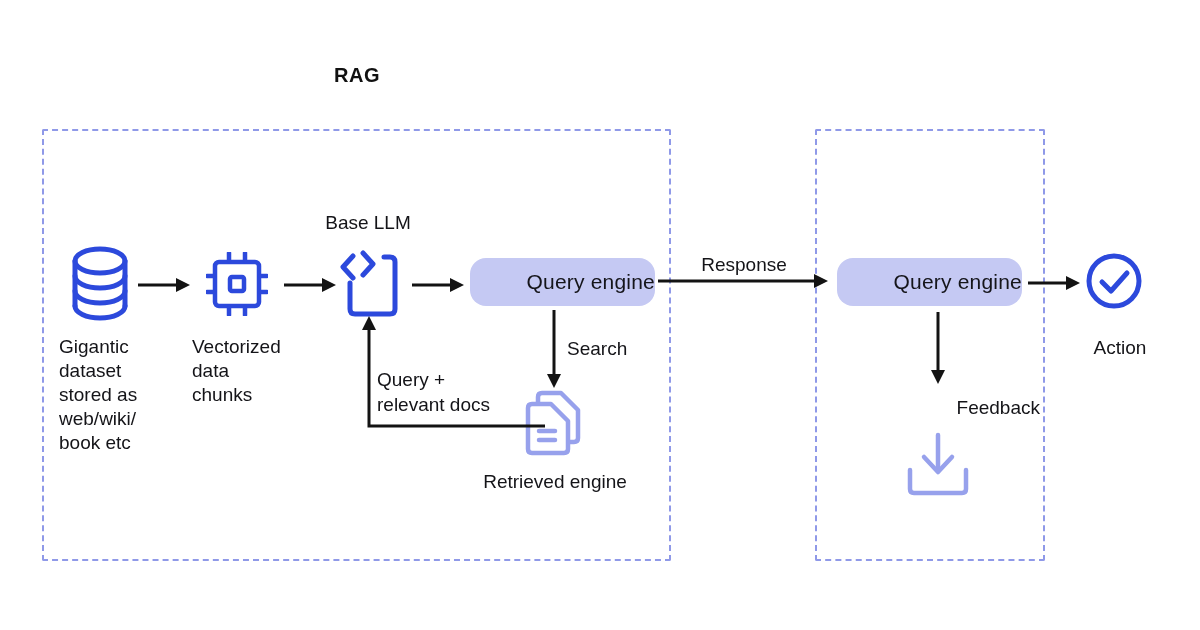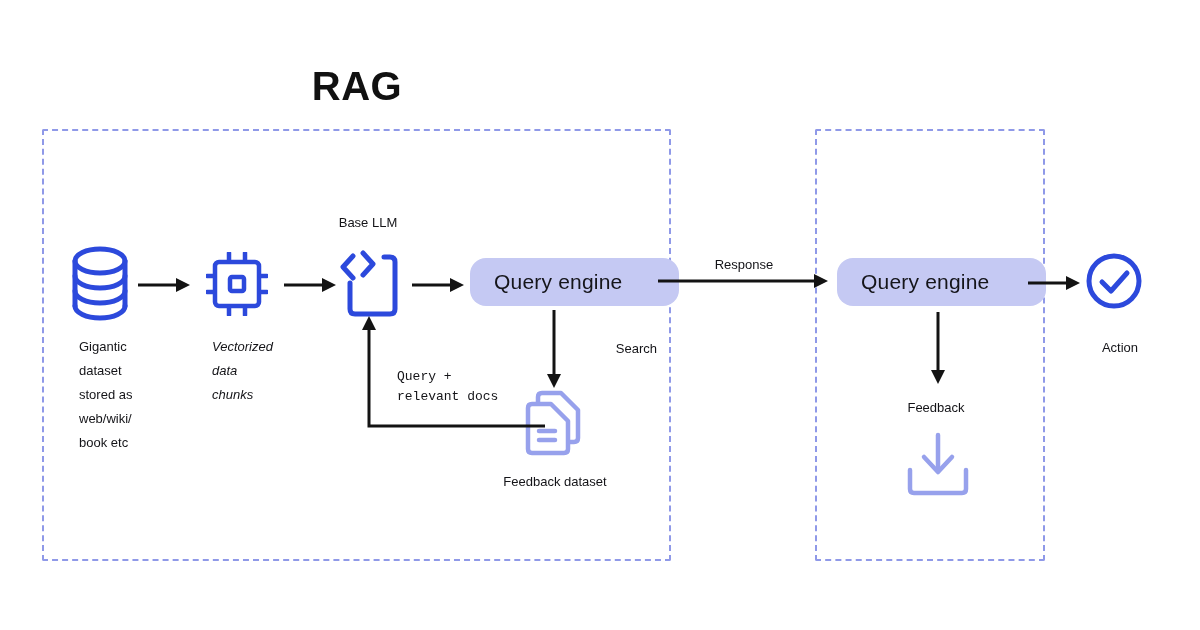--- a/index.html
+++ b/index.html
@@ -2,32 +2,32 @@
 <html><head>
 <meta charset="utf-8">
 <style>
   html,body{margin:0;padding:0;background:#fff;}
   .canvas{
     position:relative;width:1200px;height:630px;background:#ffffff;overflow:hidden;
     font-family:"Liberation Sans","DejaVu Sans",sans-serif;color:#161616;
   }
   .abs{position:absolute;}
   .title{
-    font-size:40px;font-weight:600;letter-spacing:.5px;text-align:center;color:#111;
+    font-size:20px;font-weight:600;letter-spacing:.5px;text-align:center;color:#111;
   }
   .zone{
     border:2px dashed #8f99e8;box-sizing:border-box;background:transparent;border-radius:2px;
   }
   .pill{
-    background:#c5c9f3;border-radius:16px;display:flex;align-items:center;justify-content:flex-start;
-    font-size:21px;font-weight:500;color:#15151a;letter-spacing:.2px;padding-left:24px;
+    background:#c5c9f3;border-radius:16px;display:flex;align-items:center;justify-content:flex-end;
+    font-size:21px;font-weight:500;color:#15151a;letter-spacing:.2px;
   }
-  .lbl{font-size:13px;line-height:24px;color:#141418;}
+  .lbl{font-size:19px;line-height:24px;color:#141418;}
   .center{text-align:center;}
-  .preline{white-space:pre-line;margin-left:20px;}
+  .preline{white-space:pre-line;}
   svg{display:block;}
 </style>
 </head>
 <body>
 
 <div class="canvas">
 
   <div class="abs title" style="left:277px;top:64px;width:160px;">RAG</div>
 
   <div class="abs zone" style="left:42px;top:129px;width:629px;height:432px;"></div>
@@ -80,21 +80,21 @@
     <circle cx="29" cy="29" r="25" fill="none" stroke="#2c49dc" stroke-width="5"></circle>
     <polyline points="17,30 26,39 42,21" fill="none" stroke="#2c49dc" stroke-width="5" stroke-linecap="round" stroke-linejoin="round"></polyline>
   </svg>
   <div class="abs lbl center" style="left:1060px;top:336px;width:120px;">Action</div>
 
   <div class="abs lbl preline" style="left:59px;top:335px;width:120px;">Gigantic
 dataset
 stored as
 web/wiki/
 book etc</div>
-  <div class="abs lbl preline" style="left:192px;top:335px;width:120px;font-style:italic;">Vectorized
+  <div class="abs lbl preline" style="left:192px;top:335px;width:120px;">Vectorized
 data
 chunks</div>
 
   <svg class="abs" style="left:138px;top:276px;" width="52" height="18" viewBox="0 0 52 18">
     <line x1="0" y1="9" x2="39" y2="9" stroke="#131313" stroke-width="3"></line>
     <polygon points="38,2 38,16 52,9" fill="#131313"></polygon>
   </svg>
   <svg class="abs" style="left:284px;top:276px;" width="52" height="18" viewBox="0 0 52 18">
     <line x1="0" y1="9" x2="39" y2="9" stroke="#131313" stroke-width="3"></line>
     <polygon points="38,2 38,16 52,9" fill="#131313"></polygon>
@@ -112,46 +112,46 @@
 
   <svg class="abs" style="left:1028px;top:274px;" width="52" height="18" viewBox="0 0 52 18">
     <line x1="0" y1="9" x2="39" y2="9" stroke="#131313" stroke-width="3"></line>
     <polygon points="38,2 38,16 52,9" fill="#131313"></polygon>
   </svg>
 
   <svg class="abs" style="left:545px;top:310px;" width="18" height="78" viewBox="0 0 18 78">
     <line x1="9" y1="0" x2="9" y2="65" stroke="#131313" stroke-width="3"></line>
     <polygon points="2,64 16,64 9,78" fill="#131313"></polygon>
   </svg>
-  <div class="abs lbl" style="left:567px;top:337px;width:90px;text-align:right;">Search</div>
+  <div class="abs lbl" style="left:567px;top:337px;width:90px;">Search</div>
 
   <svg class="abs" style="left:525px;top:390px;" width="60" height="68" viewBox="0 0 60 68">
     <g fill="#ffffff" stroke="#97a1ec" stroke-width="4.5" stroke-linejoin="round" stroke-linecap="round">
       <path d="M17,3 H36 L53,20 V48 Q53,52 49,52 H17 Q13,52 13,48 V7 Q13,3 17,3 Z"></path>
       <path d="M7,14 H26 L43,31 V59 Q43,63 39,63 H7 Q3,63 3,59 V18 Q3,14 7,14 Z"></path>
     </g>
     <g stroke="#97a1ec" stroke-width="4.5" stroke-linecap="round">
       <line x1="14" y1="41" x2="30" y2="41"></line>
       <line x1="14" y1="50" x2="30" y2="50"></line>
     </g>
   </svg>
-  <div class="abs lbl center" style="left:455px;top:470px;width:200px;">Feedback dataset</div>
+  <div class="abs lbl center" style="left:455px;top:470px;width:200px;">Retrieved engine</div>
 
   <svg class="abs" style="left:360px;top:315px;" width="185" height="115" viewBox="0 0 185 115">
     <polyline points="185,111 9,111 9,12" fill="none" stroke="#131313" stroke-width="3"></polyline>
     <polygon points="2,15 16,15 9,1" fill="#131313"></polygon>
   </svg>
-  <div class="abs lbl preline" style="left:377px;top:367px;width:150px;line-height:20px;font-family:Liberation Mono, monospace;">Query +
+  <div class="abs lbl preline" style="left:377px;top:367px;width:150px;line-height:25px;">Query +
 relevant docs</div>
 
   <svg class="abs" style="left:929px;top:312px;" width="18" height="72" viewBox="0 0 18 72">
     <line x1="9" y1="0" x2="9" y2="59" stroke="#131313" stroke-width="3"></line>
     <polygon points="2,58 16,58 9,72" fill="#131313"></polygon>
   </svg>
-  <div class="abs lbl center" style="left:876px;top:396px;width:120px;">Feedback</div>
+  <div class="abs lbl center" style="left:920px;top:396px;width:120px;text-align:right;">Feedback</div>
 
   <svg class="abs" style="left:905px;top:430px;" width="66" height="66" viewBox="0 0 66 66">
     <g fill="none" stroke="#97a1ec" stroke-width="4.5" stroke-linecap="round" stroke-linejoin="round">
       <line x1="33" y1="5" x2="33" y2="38"></line>
       <polyline points="19,27 33,42 47,27"></polyline>
       <path d="M5,40 V59 Q5,63 9,63 H57 Q61,63 61,59 V40"></path>
     </g>
   </svg>
 
 </div>

